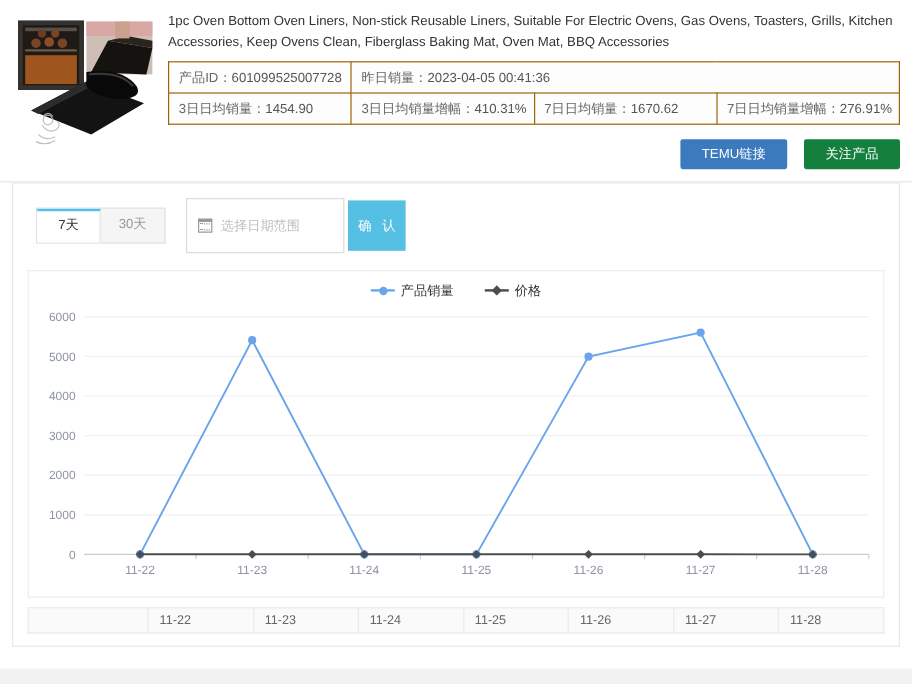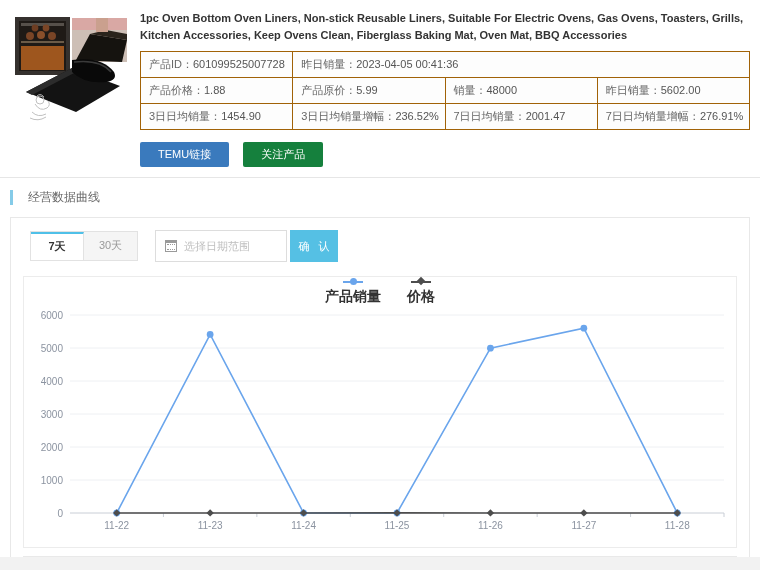--- a/index.html
+++ b/index.html
@@ -3,54 +3,54 @@
 <meta charset="utf-8">
 <style>
   * { margin:0; padding:0; box-sizing:border-box; }
   html,body { width:760px; height:570px; background:#f2f2f2; font-family:"Liberation Sans","DejaVu Sans",sans-serif; }
   .page { width:760px; height:557px; background:#fff; overflow:hidden; }
 
   
   .top { display:flex; padding:8px 10px 0 10px; gap:10px; }
   .product-image { width:120px; height:118px; flex:0 0 120px; background:#fff; position:relative; }
   .top-right { flex:1; min-width:0; }
-  .title { font-size:11px; color:#333; line-height:1.55; margin:2px 0 7px 0;font-weight:bold; }
+  .title { font-size:11px; color:#333; line-height:1.55; margin:2px 0 7px 0; }
   table.info { border-collapse:collapse; width:100%; table-layout:fixed; }
   table.info td { border:1px solid #a16207; padding:5px 8px; font-size:11px; color:#666; white-space:nowrap; overflow:hidden; background:#fdfdfd; }
   table.info td .lbl { color:#666; }
   table.info td .val { color:#555; }
-  .btn-row { display:flex; gap:14px; margin:12px 0 0 0; }
+  .btn-row { display:flex; gap:14px; margin:12px 0 0 0;justify-content:flex-end; }
   .btn { border:none; color:#fff; font-size:11px; height:25px; padding:0 18px; cursor:pointer; border-radius:2px; }
   .btn-temu { background:#3a7abd; }
   .btn-follow { background:#15803d; }
 
   .divider { border-top:1px solid #e6e6e6; margin-top:10px; }
 
   
   .section-header { display:flex; align-items:center; padding:11px 10px; }
   .section-bar { width:3px; height:15px; background:#85cbe8; margin-right:15px; }
   .section-title { font-size:12px; color:#666; }
 
   
   .panel { margin:0 10px; border:1px solid #e8e8e8; background:#fff; padding:12px 12px 10px 12px; }
 
   .controls { display:flex; align-items:center; }
   .segmented { display:flex; border:1px solid #e2e2e2; background:#f5f5f5; margin-left:7px; }
   .tab { width:53px; height:28px; line-height:26px; text-align:center; font-size:11px; color:#999; cursor:pointer; }
-  .tab.active { background:#fff; border-top:2px solid #4fc0e8; color:#333; font-weight:bold; line-height:24px; border-right:1px solid #e2e2e2; }
-  .date-input { margin-left:17px; width:132px; height:32px; border:1px solid #ddd; display:flex; align-items:center; padding:0 9px; gap:7px; background:#fff; cursor:pointer; }
+  .tab.active { background:#fff; border-top:2px solid #4fc0e8; color:#333; font-weight:normal; line-height:24px; border-right:1px solid #e2e2e2; }
+  .date-input { margin-left:17px; width:132px; height:46px; border:1px solid #ddd; display:flex; align-items:center; padding:0 9px; gap:7px; background:#fff; cursor:pointer; }
   .date-placeholder { font-size:11px; color:#bfbfbf; }
   .cal-icon { width:12px; height:12px; border:1px solid #9a9a9a; border-top:3px solid #9a9a9a; position:relative; }
   .cal-icon::after { content:""; position:absolute; left:1px; top:1px; width:8px; height:2px; border-top:1px dotted #9a9a9a; border-bottom:1px dotted #9a9a9a; padding-top:2px; }
-  .btn-confirm { margin-left:3px; width:48px; height:32px; background:#55c0e4; color:#fff; border:none; font-size:11px; letter-spacing:3px; padding-left:3px; cursor:pointer; }
+  .btn-confirm { margin-left:3px; width:48px; height:42px; background:#55c0e4; color:#fff; border:none; font-size:11px; letter-spacing:3px; padding-left:3px; cursor:pointer; }
 
   
   .chart-box { border:1px solid #ececec; margin-top:14px; padding:6px 0 2px 0; }
   .legend { display:flex; justify-content:center; align-items:center; gap:26px; height:20px; }
-  .legend-item { display:flex; align-items:center; gap:5px; font-size:14px; color:#333; font-weight:bold;flex-direction:column; }
+  .legend-item { display:flex; align-items:center; gap:5px; font-size:11px; color:#333; font-weight:normal; }
   .lg-line { width:20px; height:2px; position:relative; }
   .lg-line.blue { background:#6aa5ec; }
   .lg-line.dark { background:#4d4d4d; }
   .lg-line .dot { position:absolute; left:7px; top:-2.5px; width:7px; height:7px; border-radius:50%; background:#6aa5ec; }
   .lg-line .dia { position:absolute; left:7px; top:-2.5px; width:6px; height:6px; background:#4d4d4d; transform:rotate(45deg); }
 
   
   table.data { border-collapse:collapse; width:100%; table-layout:fixed; margin-top:8px; }
   table.data td { border:1px solid #e9e9e9; font-size:10.5px; color:#666; padding:4px 9px; height:18px; background:#fff; white-space:nowrap; }
   table.data td.hd { background:#fafafa; }
@@ -101,47 +101,37 @@
     <div class="top-right">
       <div class="title">1pc Oven Bottom Oven Liners, Non-stick Reusable Liners, Suitable For Electric Ovens, Gas Ovens, Toasters, Grills, Kitchen Accessories, Keep Ovens Clean, Fiberglass Baking Mat, Oven Mat, BBQ Accessories</div>
 
       <table class="info">
         <tbody>
             <tr>
           <td><span class="lbl">产品ID：</span><span class="val">601099525007728</span></td>
           <td colspan="3"><span class="lbl">昨日销量：</span><span class="val">2023-04-05 00:41:36</span></td>
         </tr>
         <tr>
-          <td><span class="lbl">产品价格：</span><span class="val">1.88</span></td>
-          <td><span class="lbl">产品原价：</span><span class="val">5.99</span></td>
-          <td><span class="lbl">销量：</span><span class="val">48000</span></td>
-          <td><span class="lbl">昨日销量：</span><span class="val">5602.00</span></td>
-        </tr>
-        <tr>
           <td><span class="lbl">3日日均销量：</span><span class="val">1454.90</span></td>
-          <td><span class="lbl">3日日均销量增幅：</span><span class="val">236.52%</span></td>
-          <td><span class="lbl">7日日均销量：</span><span class="val">2001.47</span></td>
+          <td><span class="lbl">3日日均销量增幅：</span><span class="val">410.31%</span></td>
+          <td><span class="lbl">7日日均销量：</span><span class="val">1670.62</span></td>
           <td><span class="lbl">7日日均销量增幅：</span><span class="val">276.91%</span></td>
         </tr>
       </tbody>
         </table>
 
       <div class="btn-row">
         <button class="btn btn-temu">TEMU链接</button>
         <button class="btn btn-follow">关注产品</button>
       </div>
     </div>
   </div>
 
   <div class="divider"></div>
 
-  <div class="section-header">
-    <div class="section-bar"></div>
-    <div class="section-title">经营数据曲线</div>
-  </div>
 
   <div class="panel">
 
     <div class="controls">
       <div class="segmented">
         <div class="tab active">7天</div>
         <div class="tab">30天</div>
       </div>
       <div class="date-input">
         <span class="cal-icon"></span>

